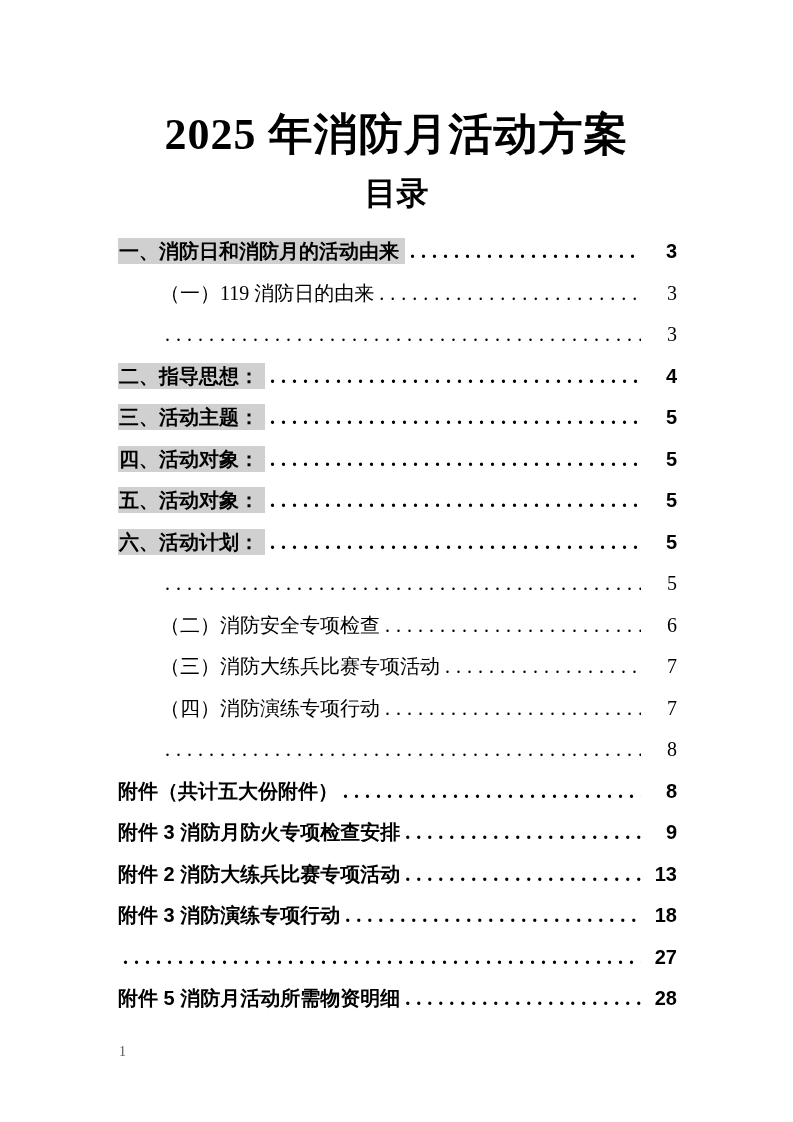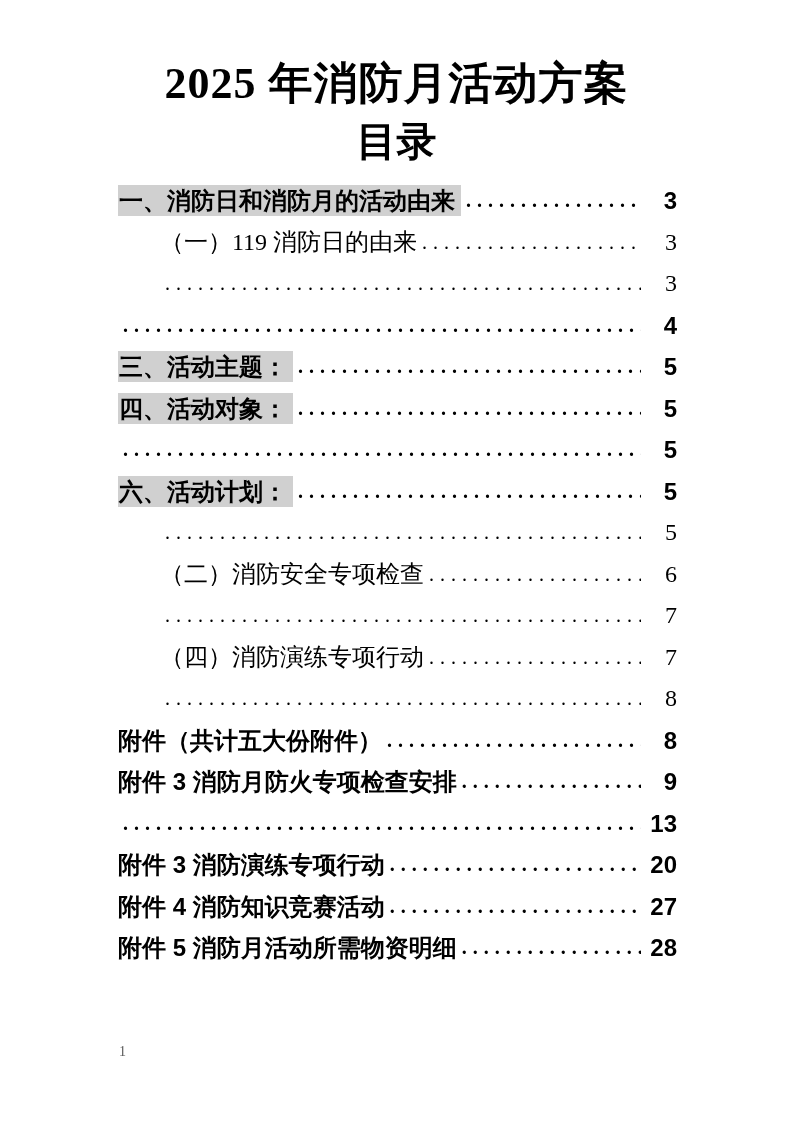--- a/index.html
+++ b/index.html
@@ -10,46 +10,46 @@
   .page {
     position: relative;
     width: 793px;
     height: 1122px;
     background: #ffffff;
     overflow: hidden;
     font-family: "Liberation Serif", "DejaVu Serif", serif;
     color: #000000;
   }
   .doc-title {
-    margin: 54px 40px 0 40px;
+    margin: 105px 40px 0 40px;
     text-align: center;
     font-family: "Liberation Serif", "DejaVu Serif", serif;
     font-weight: 700;
     font-size: 44px;
     line-height: 60px;
     letter-spacing: 1px;
     white-space: nowrap;
   }
   .toc-heading {
     margin: 2px 0 0 0;
     text-align: center;
     font-family: "Liberation Serif", "DejaVu Serif", serif;
     font-weight: 700;
-    font-size: 40px;
+    font-size: 32px;
     line-height: 52px;
   }
   .toc {
     margin-top: 12px;
     padding: 0 116px 0 118px;
   }
   .toc-row {
     display: flex;
     align-items: flex-end;
     height: 41.5px;
-    font-size: 24px;
+    font-size: 20px;
     line-height: 41.5px;
     cursor: pointer;
   }
   .toc-row.level1 {
     font-family: "Liberation Sans", "DejaVu Sans", sans-serif;
     font-weight: 700;
   }
   .toc-row.level2 {
     font-family: "Liberation Serif", "DejaVu Serif", serif;
     font-weight: 400;
@@ -111,37 +111,39 @@
     <span class="toc-dots"></span>
     <span class="toc-page">3</span>
   </div>
 
   <div class="toc-row level2">
     <span class="toc-dots"></span>
     <span class="toc-page">3</span>
   </div>
 
   <div class="toc-row level1 highlight">
+    <span class="toc-label"><span class="label-text">二、指导思想：</span></span>
     <span class="toc-dots"></span>
     <span class="toc-page">4</span>
   </div>
 
   <div class="toc-row level1 highlight">
     <span class="toc-label"><span class="label-text">三、活动主题：</span></span>
     <span class="toc-dots"></span>
     <span class="toc-page">5</span>
   </div>
 
   <div class="toc-row level1 highlight">
     <span class="toc-label"><span class="label-text">四、活动对象：</span></span>
     <span class="toc-dots"></span>
     <span class="toc-page">5</span>
   </div>
 
   <div class="toc-row level1 highlight">
+    <span class="toc-label"><span class="label-text">五、活动对象：</span></span>
     <span class="toc-dots"></span>
     <span class="toc-page">5</span>
   </div>
 
   <div class="toc-row level1 highlight">
     <span class="toc-label"><span class="label-text">六、活动计划：</span></span>
     <span class="toc-dots"></span>
     <span class="toc-page">5</span>
   </div>
 
@@ -150,20 +152,21 @@
     <span class="toc-page">5</span>
   </div>
 
   <div class="toc-row level2">
     <span class="toc-label"><span class="label-text">（二）消防安全专项检查</span></span>
     <span class="toc-dots"></span>
     <span class="toc-page">6</span>
   </div>
 
   <div class="toc-row level2">
+    <span class="toc-label"><span class="label-text">（三）消防大练兵比赛专项活动</span></span>
     <span class="toc-dots"></span>
     <span class="toc-page">7</span>
   </div>
 
   <div class="toc-row level2">
     <span class="toc-label"><span class="label-text">（四）消防演练专项行动</span></span>
     <span class="toc-dots"></span>
     <span class="toc-page">7</span>
   </div>
 
@@ -178,32 +181,32 @@
     <span class="toc-page">8</span>
   </div>
 
   <div class="toc-row level1">
     <span class="toc-label"><span class="label-text">附件 3 消防月防火专项检查安排</span></span>
     <span class="toc-dots"></span>
     <span class="toc-page">9</span>
   </div>
 
   <div class="toc-row level1">
+    <span class="toc-label"><span class="label-text">附件 2 消防大练兵比赛专项活动</span></span>
     <span class="toc-dots"></span>
     <span class="toc-page">13</span>
   </div>
 
   <div class="toc-row level1">
     <span class="toc-label"><span class="label-text">附件 3 消防演练专项行动</span></span>
     <span class="toc-dots"></span>
-    <span class="toc-page">20</span>
-  </div>
-
-  <div class="toc-row level1">
-    <span class="toc-label"><span class="label-text">附件 4 消防知识竞赛活动</span></span>
+    <span class="toc-page">18</span>
+  </div>
+
+  <div class="toc-row level1">
     <span class="toc-dots"></span>
     <span class="toc-page">27</span>
   </div>
 
   <div class="toc-row level1">
     <span class="toc-label"><span class="label-text">附件 5 消防月活动所需物资明细</span></span>
     <span class="toc-dots"></span>
     <span class="toc-page">28</span>
   </div>
 </div>

